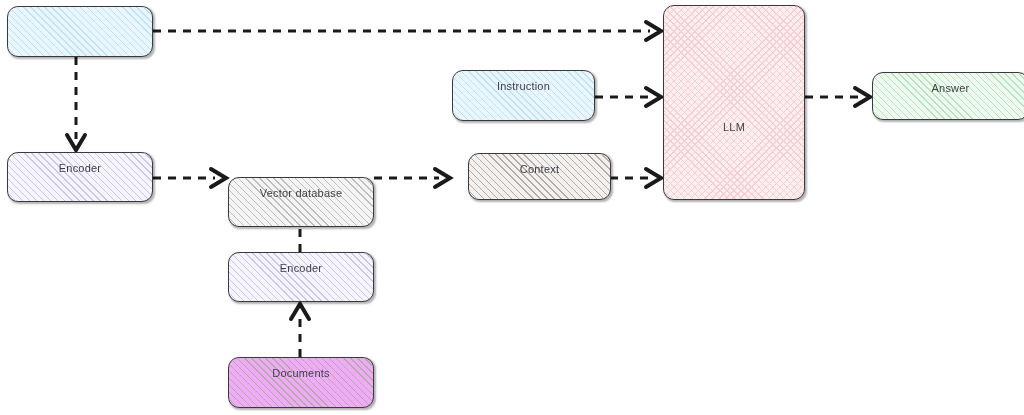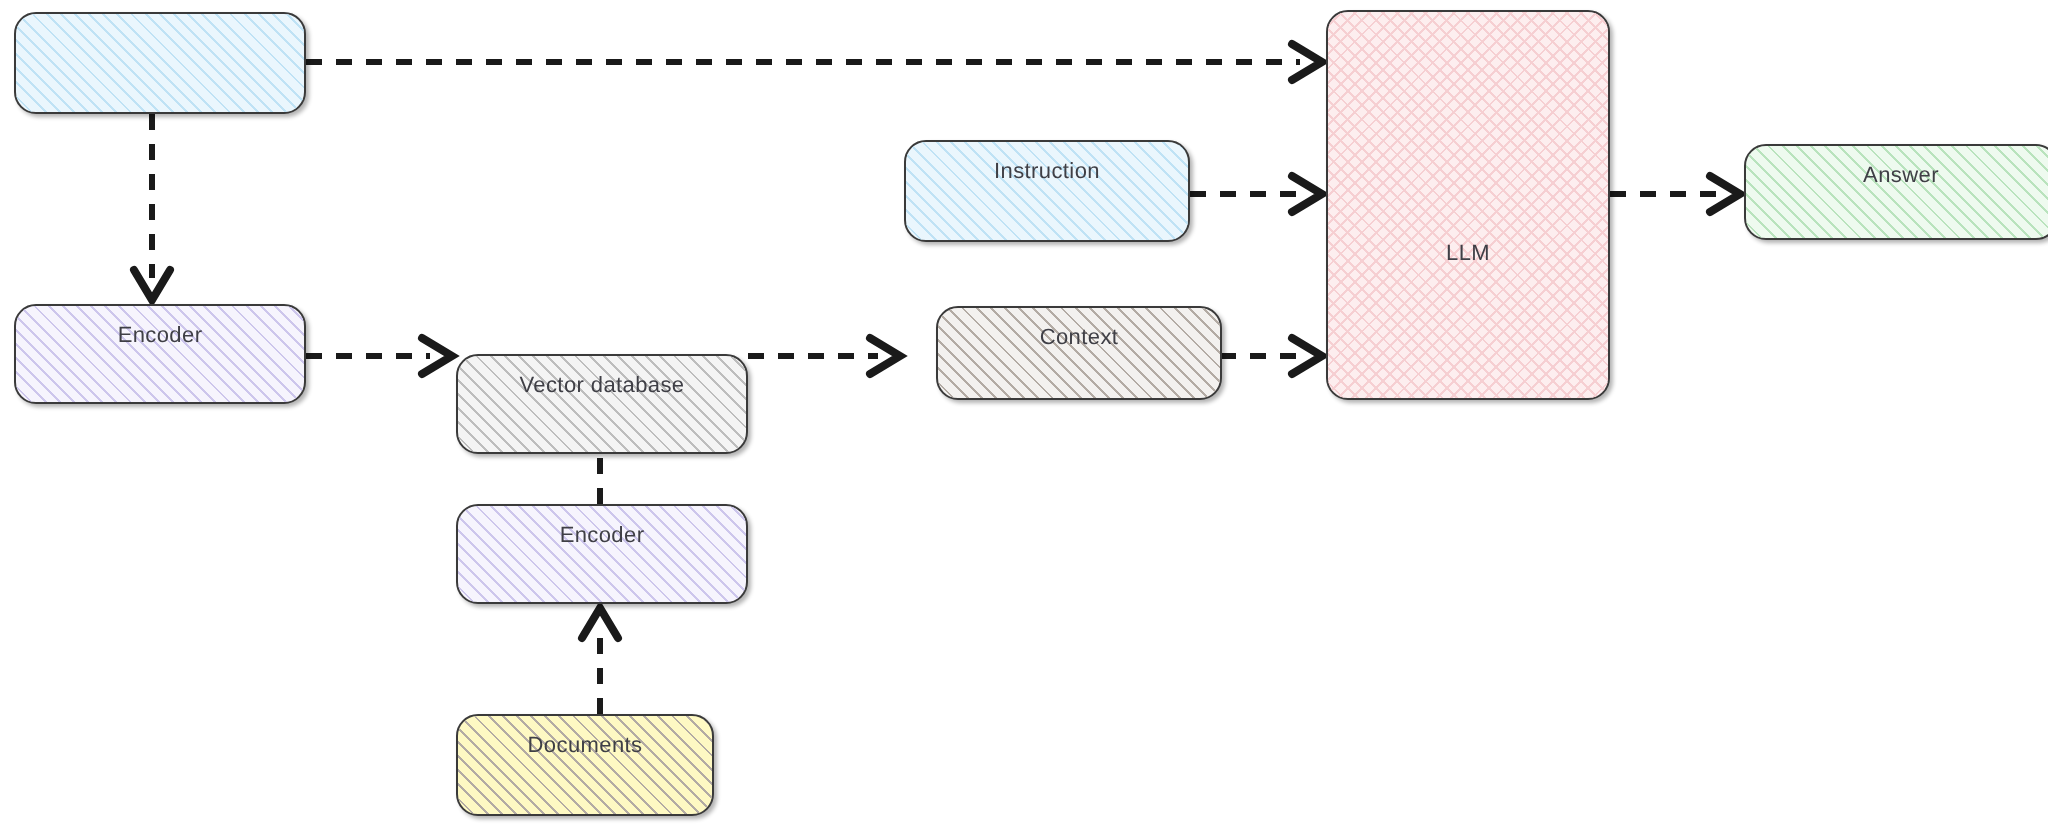--- a/index.html
+++ b/index.html
@@ -106,21 +106,21 @@
         <div class="label" style="color: rgb(63, 63, 70);">Encoder</div>
       </div>
       <div class="node short" style="left: 228px; top: 147px; width: 146px; height: 50px; background: rgb(244, 244, 244); margin-top: 30px;">
         <div class="hatch" style="background-image: repeating-linear-gradient(45deg, rgb(189, 189, 189) 0px, rgb(189, 189, 189) 1px, transparent 1px, transparent 5px);"></div>
         <div class="label" style="color: rgb(63, 63, 70);">Vector database</div>
       </div>
       <div class="node short" style="left: 228px; top: 252px; width: 146px; height: 50px; background: rgb(246, 244, 253);">
         <div class="hatch" style="background-image: repeating-linear-gradient(45deg, rgb(205, 198, 236) 0px, rgb(205, 198, 236) 1px, transparent 1px, transparent 5px);"></div>
         <div class="label" style="color: rgb(63, 63, 70);">Encoder</div>
       </div>
-      <div class="node short" style="left: 228px; top: 357px; width: 129px; height: 51px; background: #fef9c3;">
+      <div class="node short" style="left: 228px; top: 357px; width: 146px; height: 51px; background: #f0abfc;">
         <div class="hatch" style="background-image: repeating-linear-gradient(45deg, rgb(179, 171, 164) 0px, rgb(179, 171, 164) 1px, transparent 1px, transparent 5px);"></div>
         <div class="label" style="color: rgb(63, 63, 70);">Documents</div>
       </div>
       <div class="node short" style="left: 452px; top: 70px; width: 143px; height: 51px; background: rgb(234, 246, 253); text-decoration: underline;">
         <div class="hatch" style="background-image: repeating-linear-gradient(45deg, rgb(191, 226, 245) 0px, rgb(191, 226, 245) 1px, transparent 1px, transparent 5px);"></div>
         <div class="label" style="color: rgb(63, 63, 70);">Instruction</div>
       </div>
       <div class="node short" style="left: 452px; top: 153px; width: 143px; height: 47px; background: rgb(243, 241, 239); margin-left: 16px;">
         <div class="hatch" style="background-image: repeating-linear-gradient(45deg, rgb(179, 171, 164) 0px, rgb(179, 171, 164) 1px, transparent 1px, transparent 5px);"></div>
         <div class="label" style="color: rgb(63, 63, 70);">Context</div>

